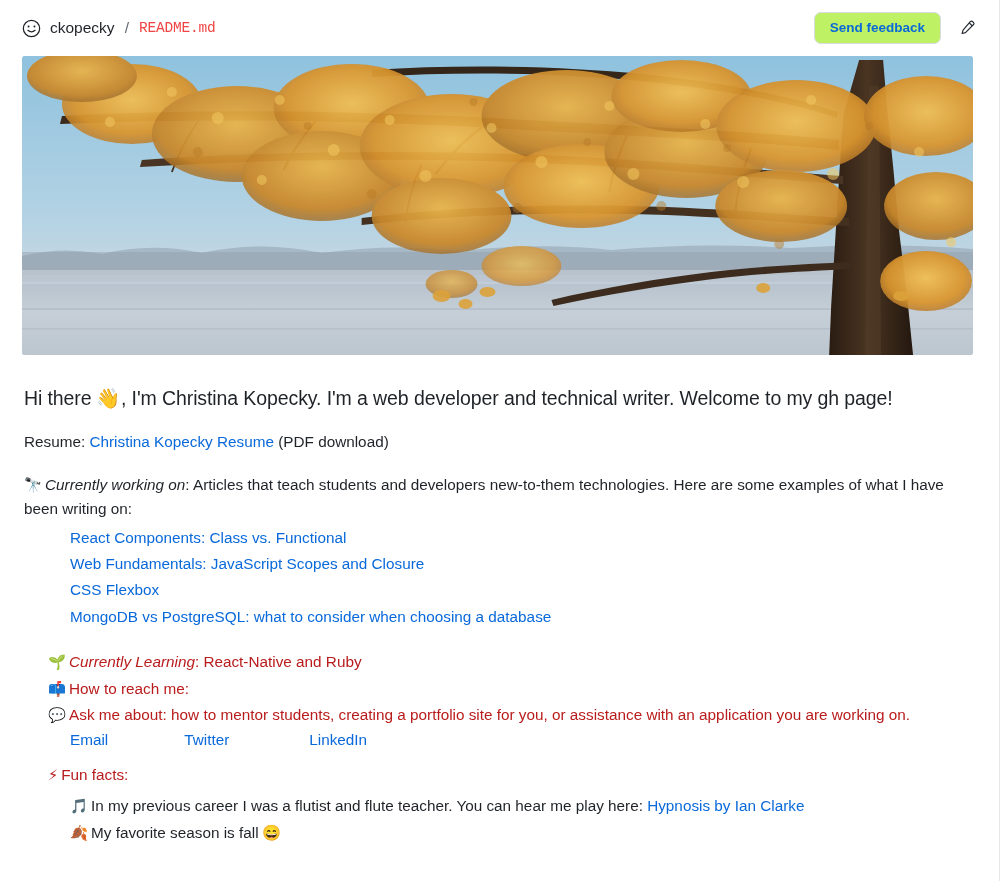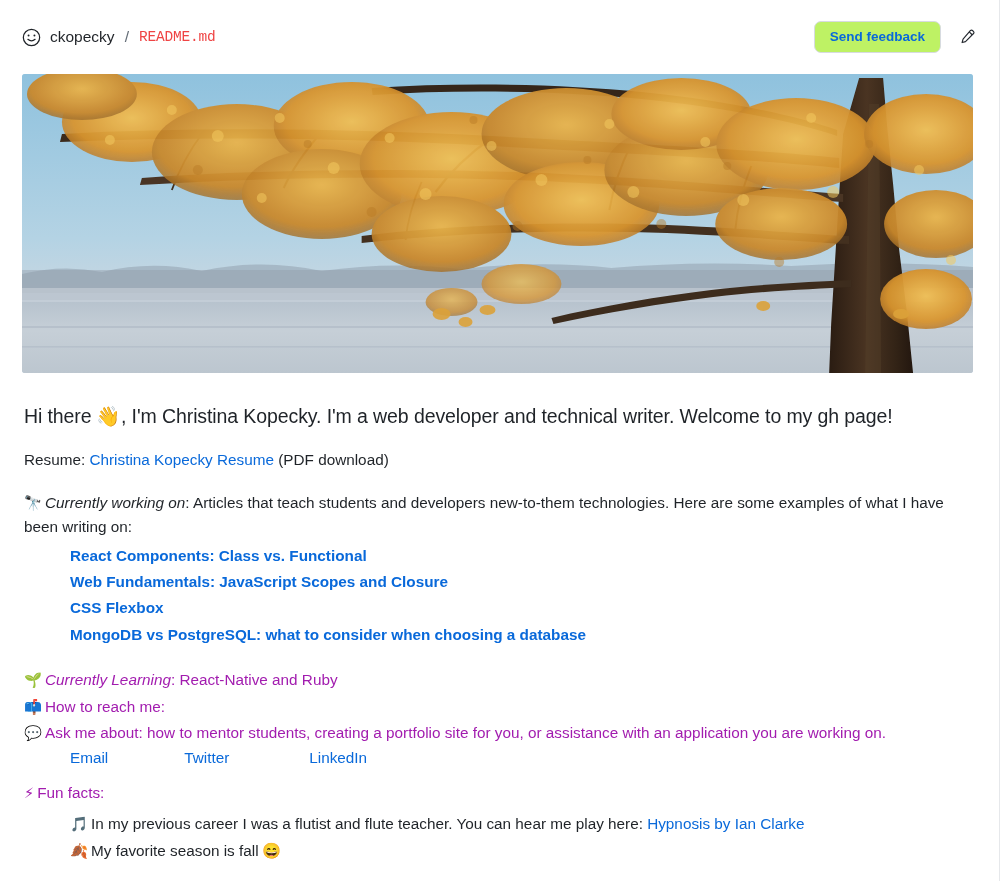--- a/index.html
+++ b/index.html
@@ -20,21 +20,21 @@
     overflow: hidden;
     box-sizing: border-box;
     border-right: 1px solid #e6e8eb;
   }
 
   
   .header {
     display: flex;
     align-items: center;
     justify-content: space-between;
-    height: 74px;
+    height: 56px;
     padding: 0 22px 0 22px;
     box-sizing: border-box;
   }
   .breadcrumb {
     display: flex;
     align-items: center;
     gap: 9px;
     font-size: 15.5px;
     color: #1f2328;
     line-height: 1;
@@ -114,34 +114,34 @@
   }
   a.link {
     color: #0969da;
     text-decoration: none;
   }
   .em { font-style: italic; }
   .indent-list {
     margin: 4px 0 0 0;
     padding: 0 0 0 46px;
     list-style: none;
-    font-weight: bold;
   }
   .indent-list li {
     font-size: 15.3px;
     line-height: 1.52;
     margin: 0;
     padding: 1.5px 0;
   }
   .lines { margin-top: 20px; }
   .lines .row {
     font-size: 15.3px;
     line-height: 1.58;
-    color: #a21caf;
+    color: #b91c1c;
     padding: 1px 0;
+    margin-left: 24px;
   }
   .emoji {
     font-family: "DejaVu Sans", sans-serif;
     font-size: 14.5px;
     display: inline-block;
     margin-right: 3px;
   }
   .contact-row {
     padding: 3px 0 0 46px;
     display: flex;

